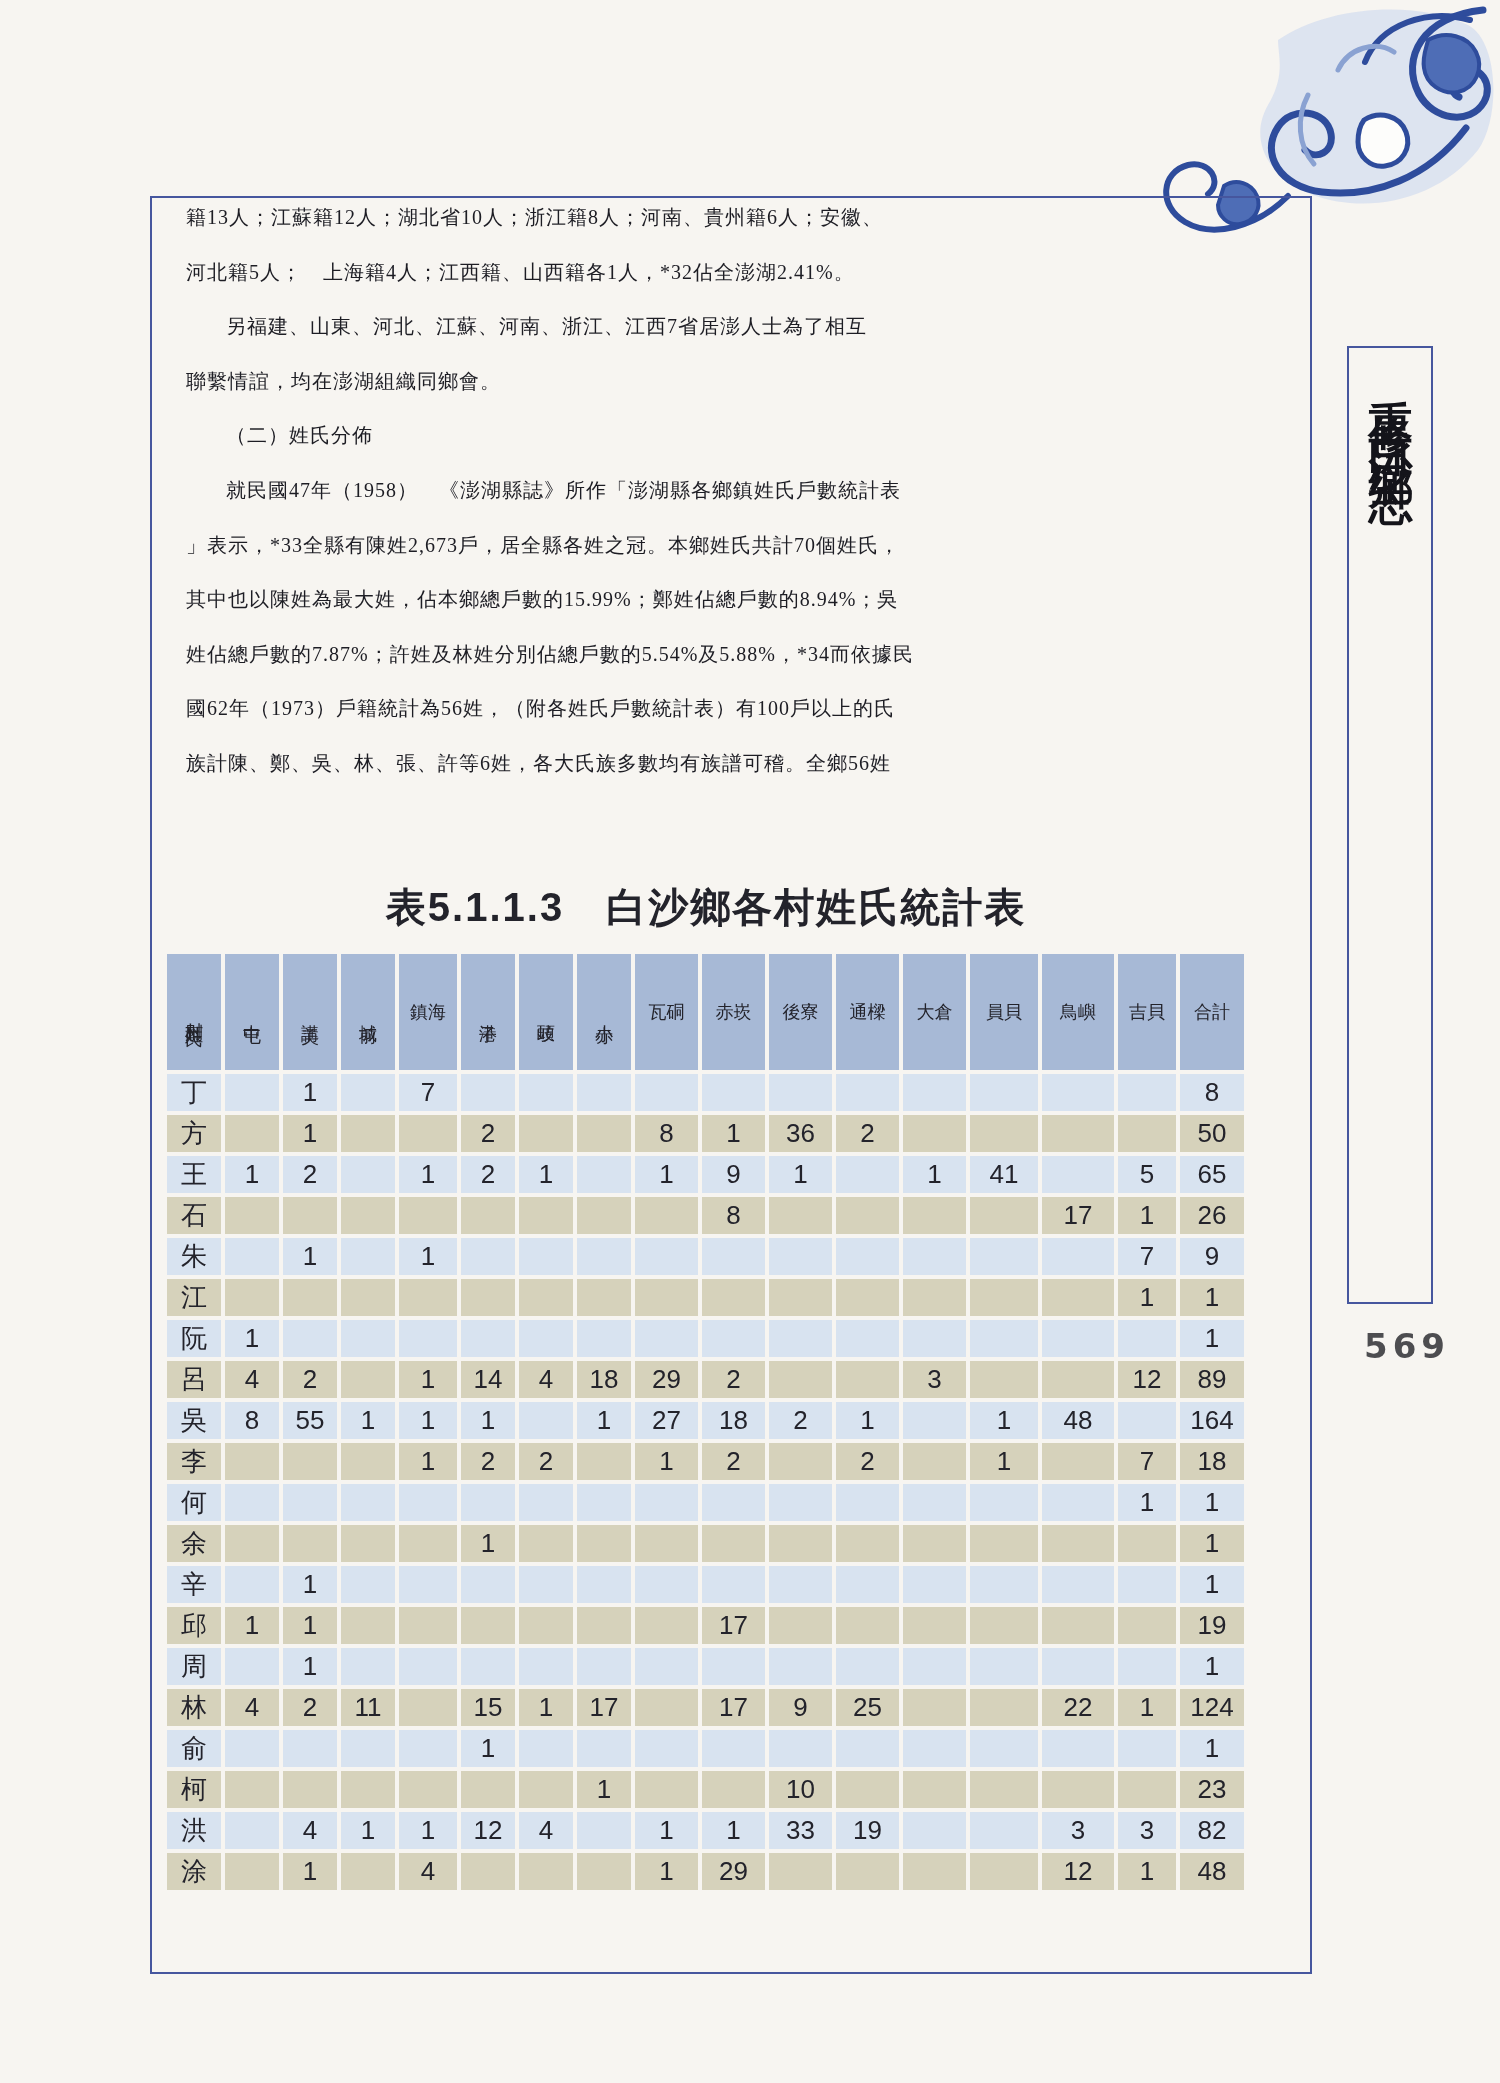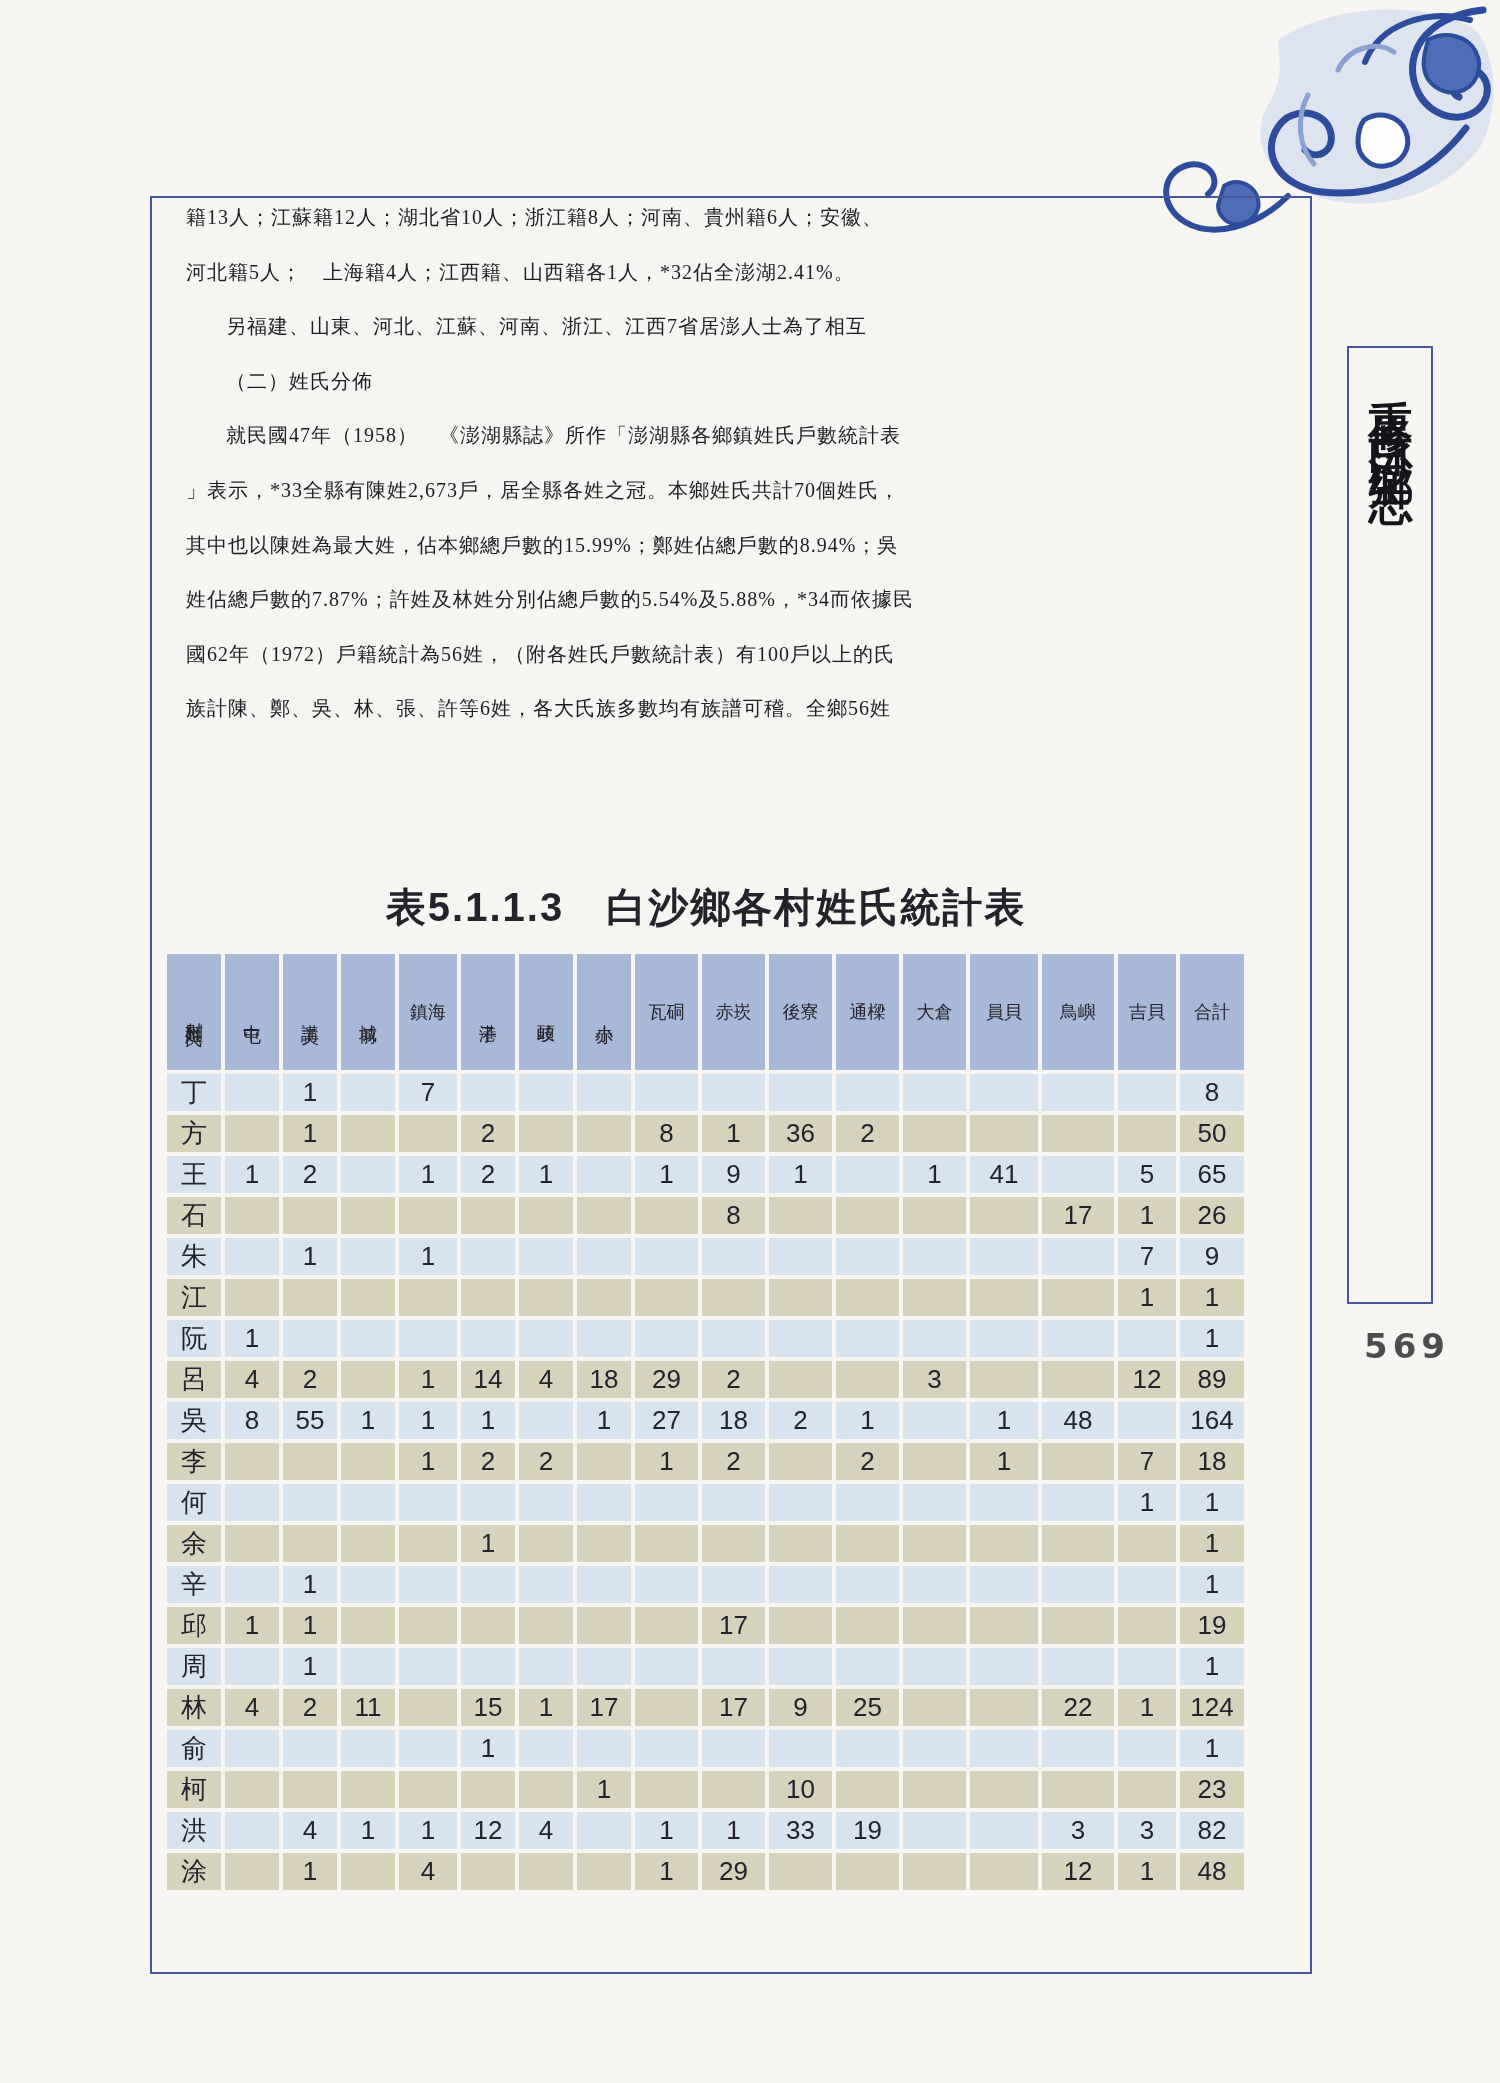--- a/index.html
+++ b/index.html
@@ -92,26 +92,27 @@
     <path d="M180,95 C168,118 170,146 186,164" fill="none" stroke="#8aa2d2" stroke-width="5" stroke-linecap="round"></path>
   </g>
 </svg>
 
 <div class="frame"></div>
 
 <div class="textblock">
   <div class="textline">籍13人；江蘇籍12人；湖北省10人；浙江籍8人；河南、貴州籍6人；安徽、</div>
   <div class="textline">河北籍5人；　上海籍4人；江西籍、山西籍各1人，*32佔全澎湖2.41%。</div>
   <div class="textline indent">另福建、山東、河北、江蘇、河南、浙江、江西7省居澎人士為了相互</div>
+  <div class="textline">聯繫情誼，均在澎湖組織同鄉會。</div>
   <div class="textline indent">（二）姓氏分佈</div>
   <div class="textline indent">就民國47年（1958）　《澎湖縣誌》所作「澎湖縣各鄉鎮姓氏戶數統計表</div>
   <div class="textline">」表示，*33全縣有陳姓2,673戶，居全縣各姓之冠。本鄉姓氏共計70個姓氏，</div>
   <div class="textline">其中也以陳姓為最大姓，佔本鄉總戶數的15.99%；鄭姓佔總戶數的8.94%；吳</div>
   <div class="textline">姓佔總戶數的7.87%；許姓及林姓分別佔總戶數的5.54%及5.88%，*34而依據民</div>
-  <div class="textline">國62年（1972）戶籍統計為56姓，（附各姓氏戶數統計表）有100戶以上的氏</div>
+  <div class="textline">國62年（1973）戶籍統計為56姓，（附各姓氏戶數統計表）有100戶以上的氏</div>
   <div class="textline">族計陳、鄭、吳、林、張、許等6姓，各大氏族多數均有族譜可稽。全鄉56姓</div>
 </div>
 
 <div class="table-title">表5.1.1.3　白沙鄉各村姓氏統計表</div>
 
 <table class="stat" id="stat-table">
     <colgroup>
       <col style="width: 54px;">
       <col style="width: 54px;">
       <col style="width: 54px;">

